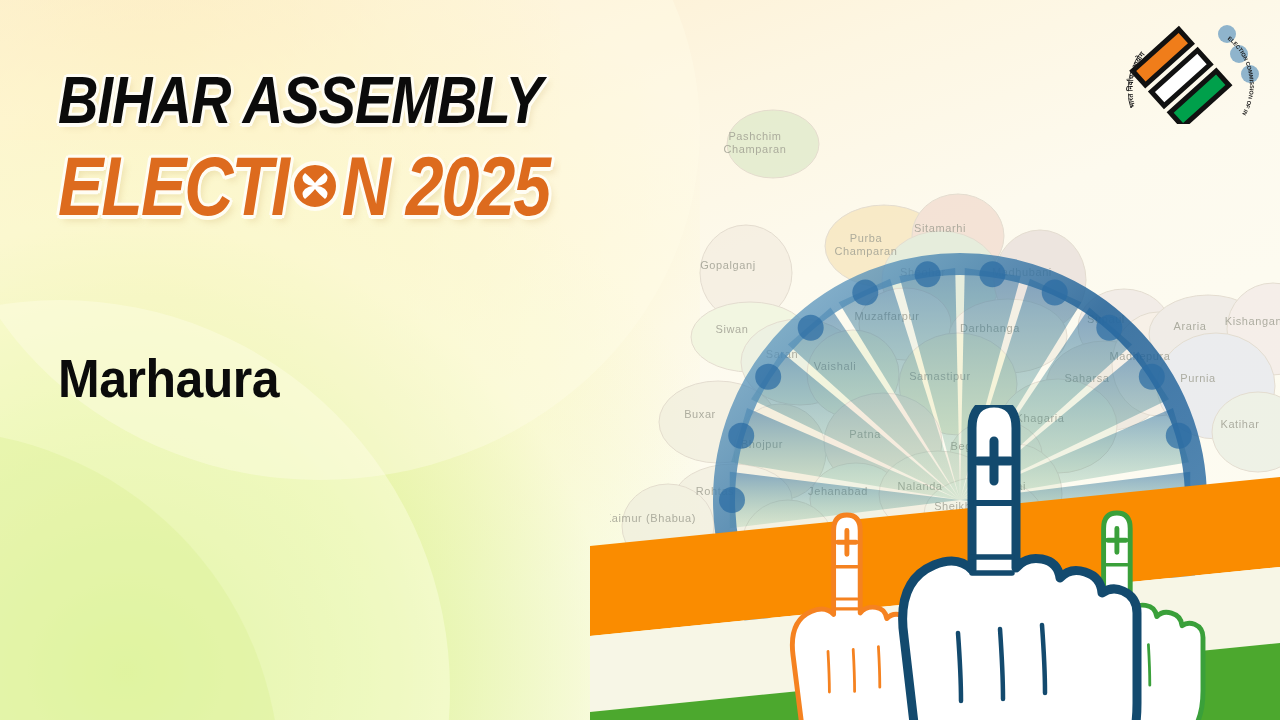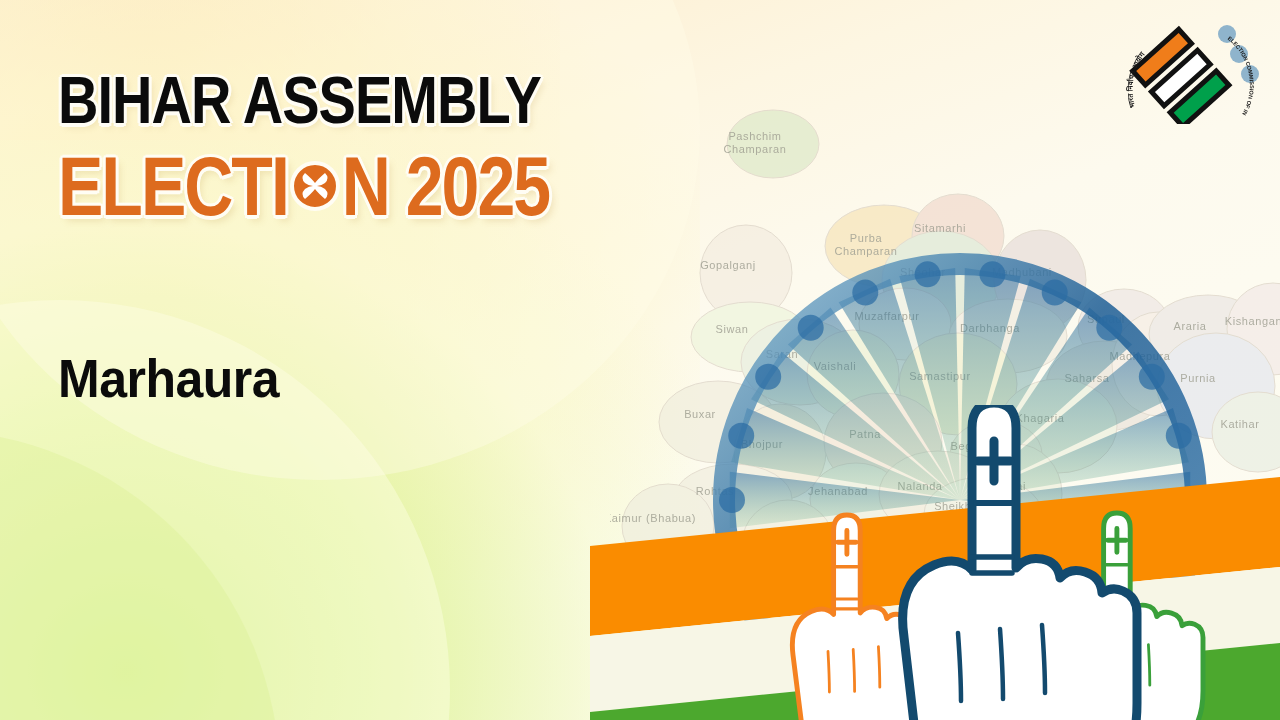--- a/index.html
+++ b/index.html
@@ -144,20 +144,21 @@
     pointer-events: none;
   }
   .hands svg { display:block; width:100%; height:100%; }
 
   
   .headline {
     position: absolute;
     left: 58px;
     top: 68px;
     width: 650px;
+    font-style: italic;
   }
   .title-main {
     font-family: "Liberation Sans", sans-serif;
     font-weight: bold;
     font-size: 56px;
     line-height: 1.0;
     letter-spacing: -1px;
     color: #0b0b0b;
     margin: 0;
     transform: scaleY(1.18);

